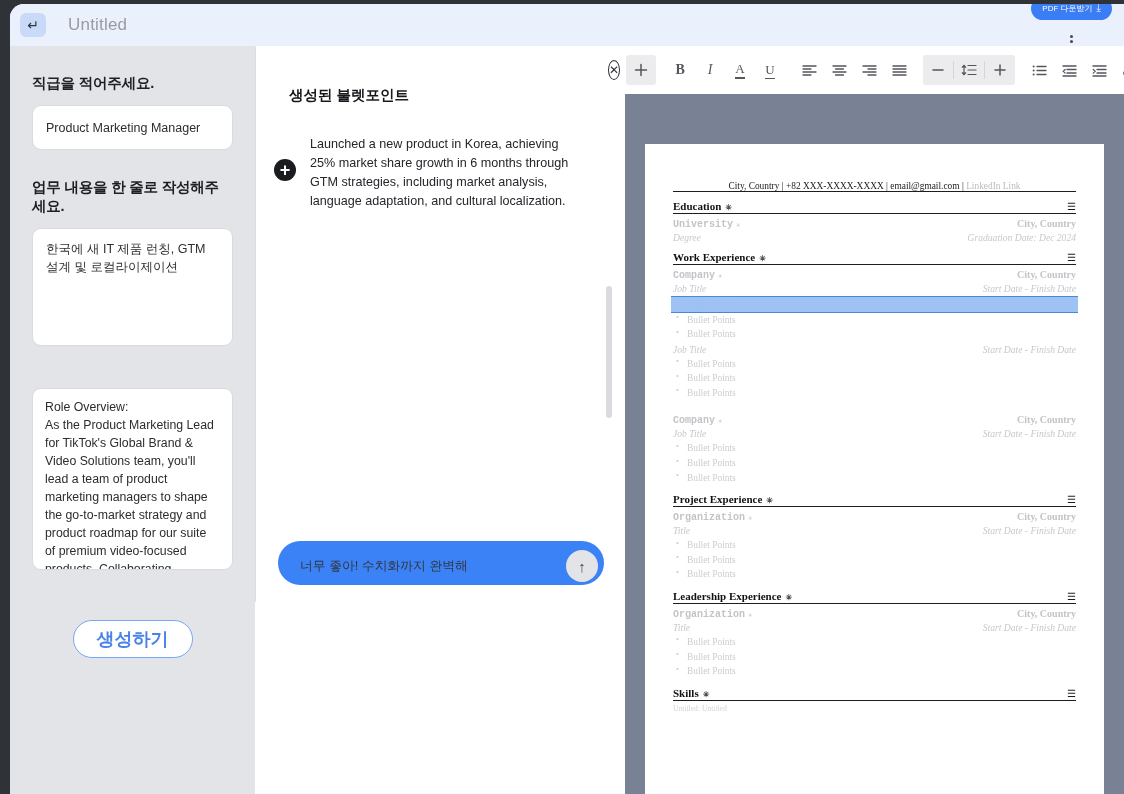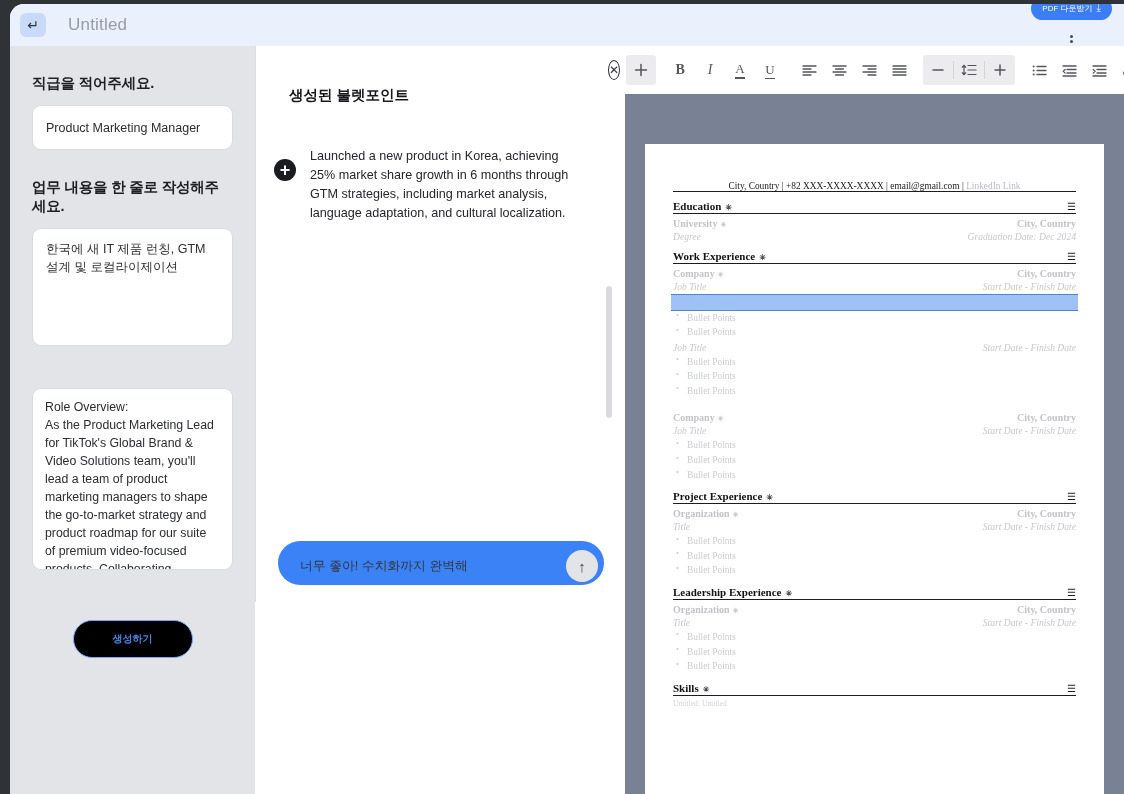--- a/index.html
+++ b/index.html
@@ -99,22 +99,22 @@
     background: #ffffff; border: 1px solid #d9dbde; border-radius: 9px;
     padding: 10px 14px 10px 12px; font-size: 12.3px; color: #2b2d31;
     line-height: 1.46; font-family: "Liberation Sans", sans-serif;
     outline: none; resize: none; overflow-y: auto;
   }
   .textarea-lg::-webkit-scrollbar { width: 7px; }
   .textarea-lg::-webkit-scrollbar-thumb { background: #c7c9cc; border-radius: 4px; }
   .gen-wrap { display: flex; justify-content: center; margin-top: 46px; }
   .gen-btn {
     width: 120px; height: 38px; border-radius: 999px;
-    background: #000000; border: 1.6px solid #7aa7f5;
-    color: #4a83e8; font-size: 10px; font-weight: 600;
+    background: #ffffff; border: 1.6px solid #7aa7f5;
+    color: #4a83e8; font-size: 18px; font-weight: 600;
     font-family: "Liberation Sans", sans-serif; cursor: pointer;
   }
 
   
   .midpanel {
     position: absolute; left: 245px; top: 0;
     width: 370px; height: 556px;
     background: #ffffff;
     border-left: 1px solid #dcdee1;
     overflow: hidden;
@@ -128,21 +128,21 @@
     display: flex; gap: 14px; align-items: flex-start;
   }
   .plus-circle {
     flex: 0 0 auto;
     width: 22px; height: 22px; border-radius: 50%;
     background: #1b1c20; color: #ffffff;
     display: flex; align-items: center; justify-content: center;
     font-size: 18px; line-height: 1; font-weight: 700; margin-top: 24px;
     cursor: pointer;
   }
-  .bullet-text { font-size: 12.6px; line-height: 1.52; color: #24262b; margin-top: 12px; }
+  .bullet-text { font-size: 12.6px; line-height: 1.52; color: #24262b; }
   .mid-scrollbar {
     position: absolute; right: 13px; top: 240px;
     width: 6px; height: 132px; border-radius: 4px; background: #d9dbde;
     cursor: pointer;
   }
   .chat-bar {
     position: absolute; left: 22px; bottom: 17px;
     width: 326px; height: 44px; border-radius: 999px;
     background: #3b82f6;
     display: flex; align-items: center; padding: 6px 6px 0 22px;
@@ -215,21 +215,21 @@
     font-family: "Liberation Serif", serif; font-size: 11px;
     font-weight: 700; color: #111214;
   }
   .r-sec-title .dot { font-size: 8px; color: #4b4d52; margin-left: 4px; }
   .r-hamb { color: #1c1d20; font-size: 10px; line-height: 1; cursor: pointer; }
   .r-row {
     display: flex; justify-content: space-between; align-items: baseline;
     margin-top: 4px;
   }
   .r-org {
-    font-family: Liberation Serif, serif; font-size: 10px;
+    font-family: Liberation Mono, monospace; font-size: 10px;
     font-weight: 700; color: #c2c4c8;
   }
   .r-org .dot { font-size: 7px; margin-left: 3px; }
   .r-loc {
     font-family: "Liberation Serif", serif; font-size: 10px;
     font-weight: 700; color: #c2c4c8;
   }
   .r-title-row { display: flex; justify-content: space-between; align-items: flex-start; margin-top: 2px; }
   .r-title, .r-dates {
     font-family: "Liberation Serif", serif; font-size: 9.6px;

